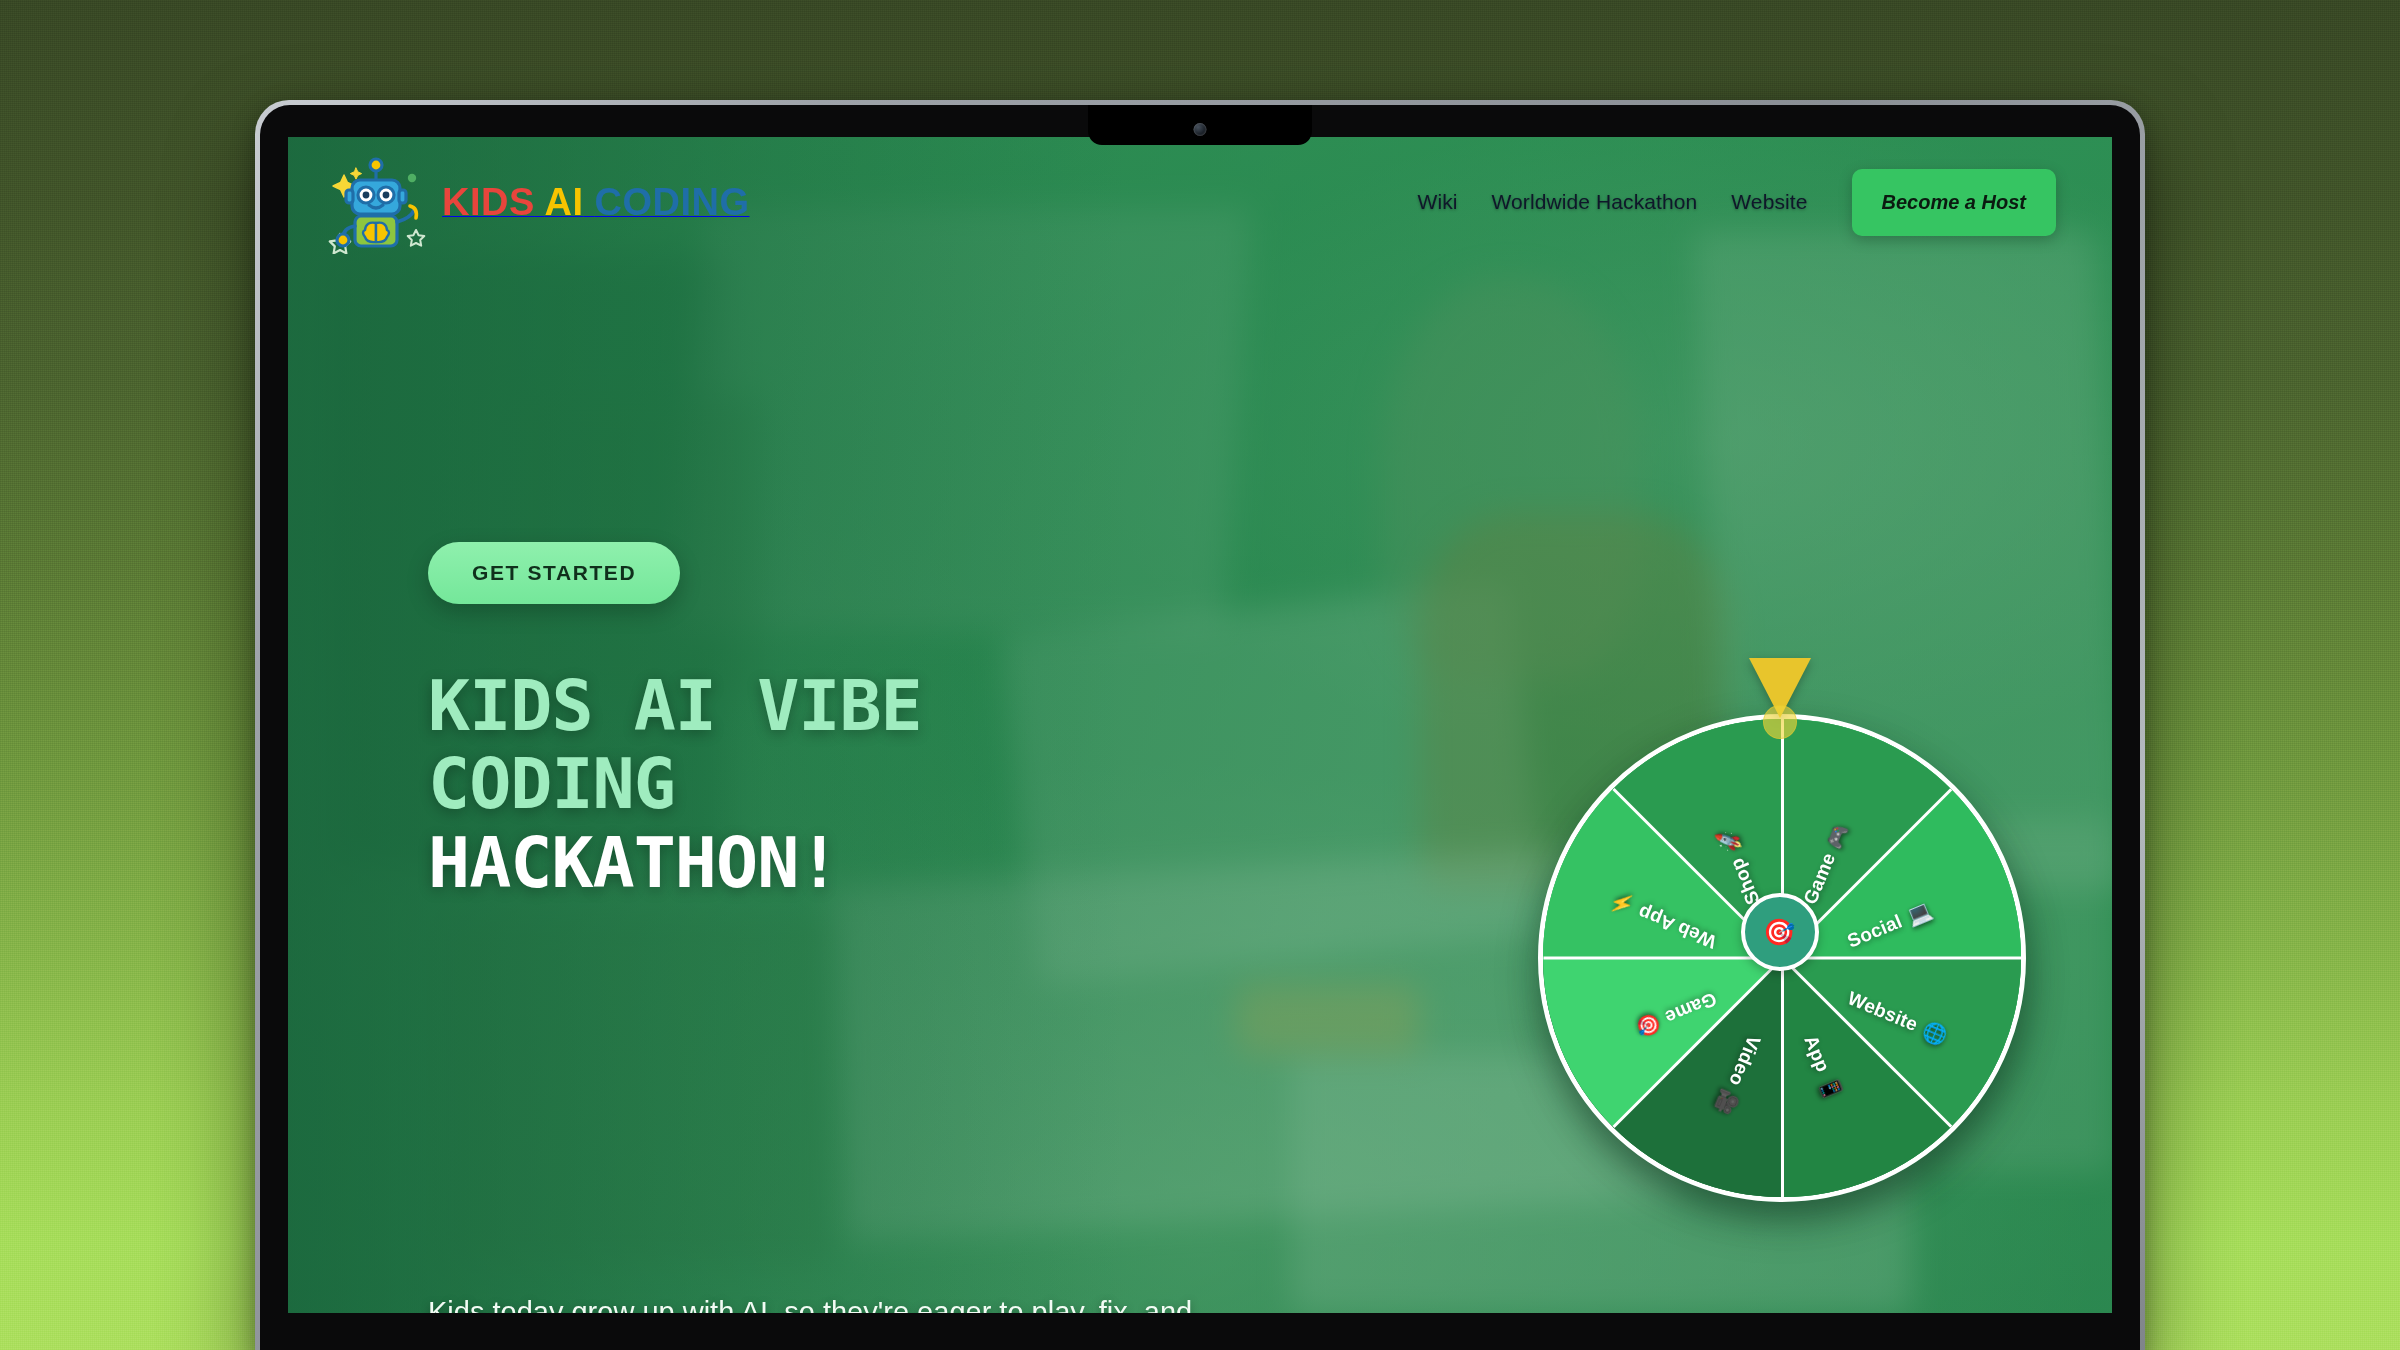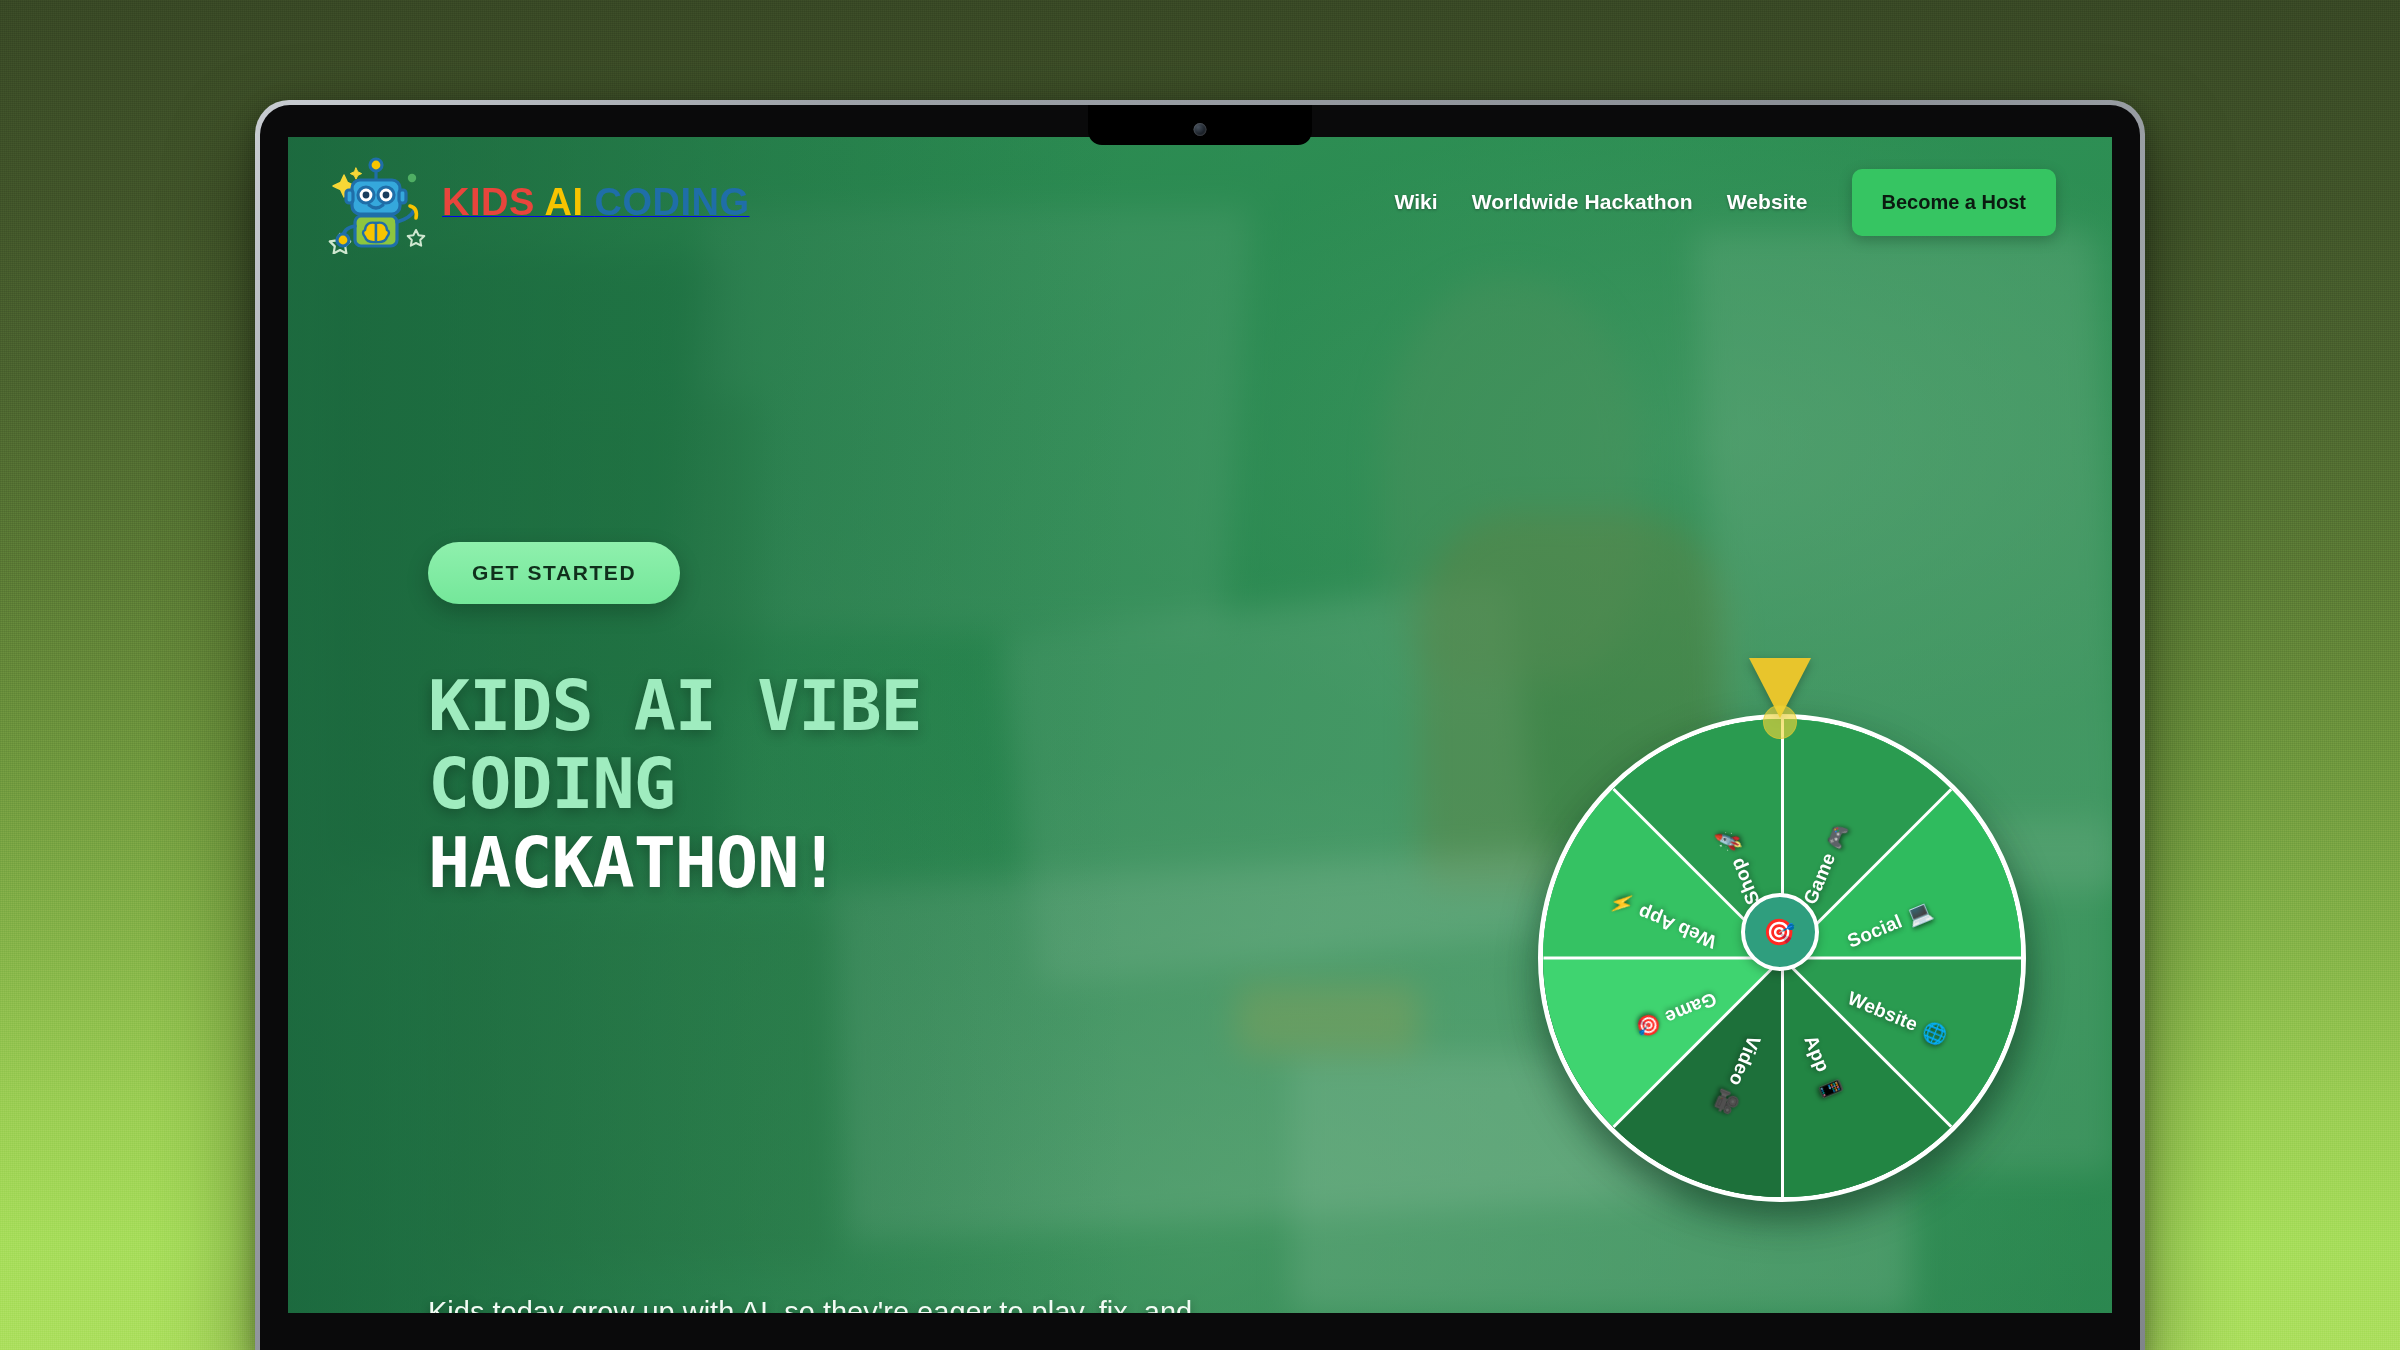--- a/index.html
+++ b/index.html
@@ -100,29 +100,30 @@
   }
   .brand{ display:flex; align-items:center; gap:14px; position:relative; }
   .robot{ position:relative; width:104px; height:104px; }
   .wordmark{ line-height:1; position:relative; }
   .wm1{ font-size:38px; font-weight:800; letter-spacing:.5px; }
   .wm1 .k{ color:#e8453c;text-align:right; } .wm1 .ai{ color:#f7c400; }
   .wm2{ font-size:38px; font-weight:800; color:#1f6ea8; letter-spacing:.5px; margin-top:2px; }
 
   nav{ display:flex; align-items:center; gap:34px; }
   .navlink{
-    color:#ffffff; font-size:21px; font-weight:700; letter-spacing:.1px;
+    color:#0f172a; font-size:21px; font-weight:400; letter-spacing:.1px;
     text-decoration:none; white-space:nowrap; cursor:pointer;
     text-shadow:0 1px 3px rgba(0,0,0,.35);
   }
   .host-btn{
     margin-left:10px; background:#36c562; color:#0b1a10;
     font-size:20px; font-weight:700; padding:22px 30px; border:none;
     border-radius:10px; cursor:pointer; white-space:nowrap;
     box-shadow:0 4px 14px rgba(0,0,0,.22);
+    font-style:italic;
   }
 
   
   .hero{ position:absolute; left:0; top:130px; right:0; bottom:0; z-index:5;margin-left:12px; }
   .cta-pill{
     position:absolute; left:128px; top:275px;
     background:linear-gradient(180deg,#8ff0ad 0%,#74e79a 100%);
     color:#10301c; font-size:21px; font-weight:700; letter-spacing:1.6px;
     padding:19px 44px; border:none; border-radius:999px; cursor:pointer;
     box-shadow:0 8px 22px rgba(0,0,0,.22);

